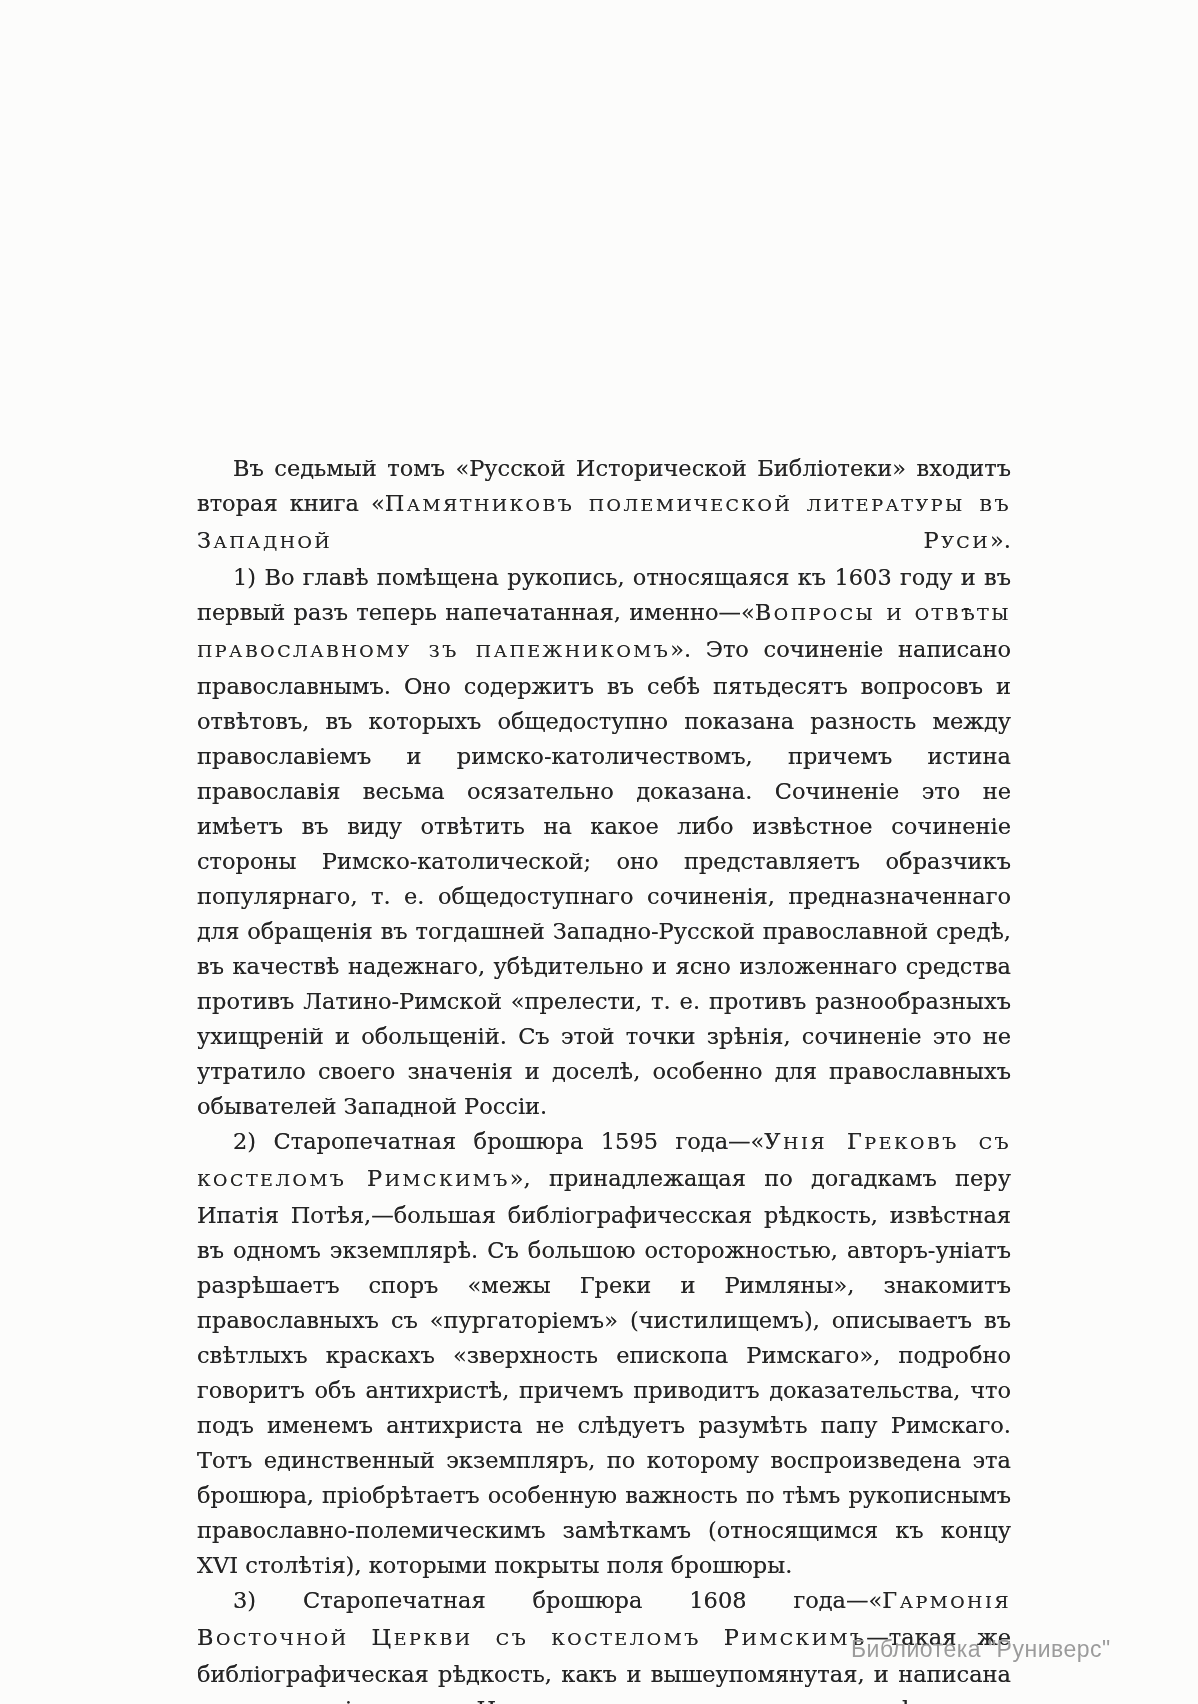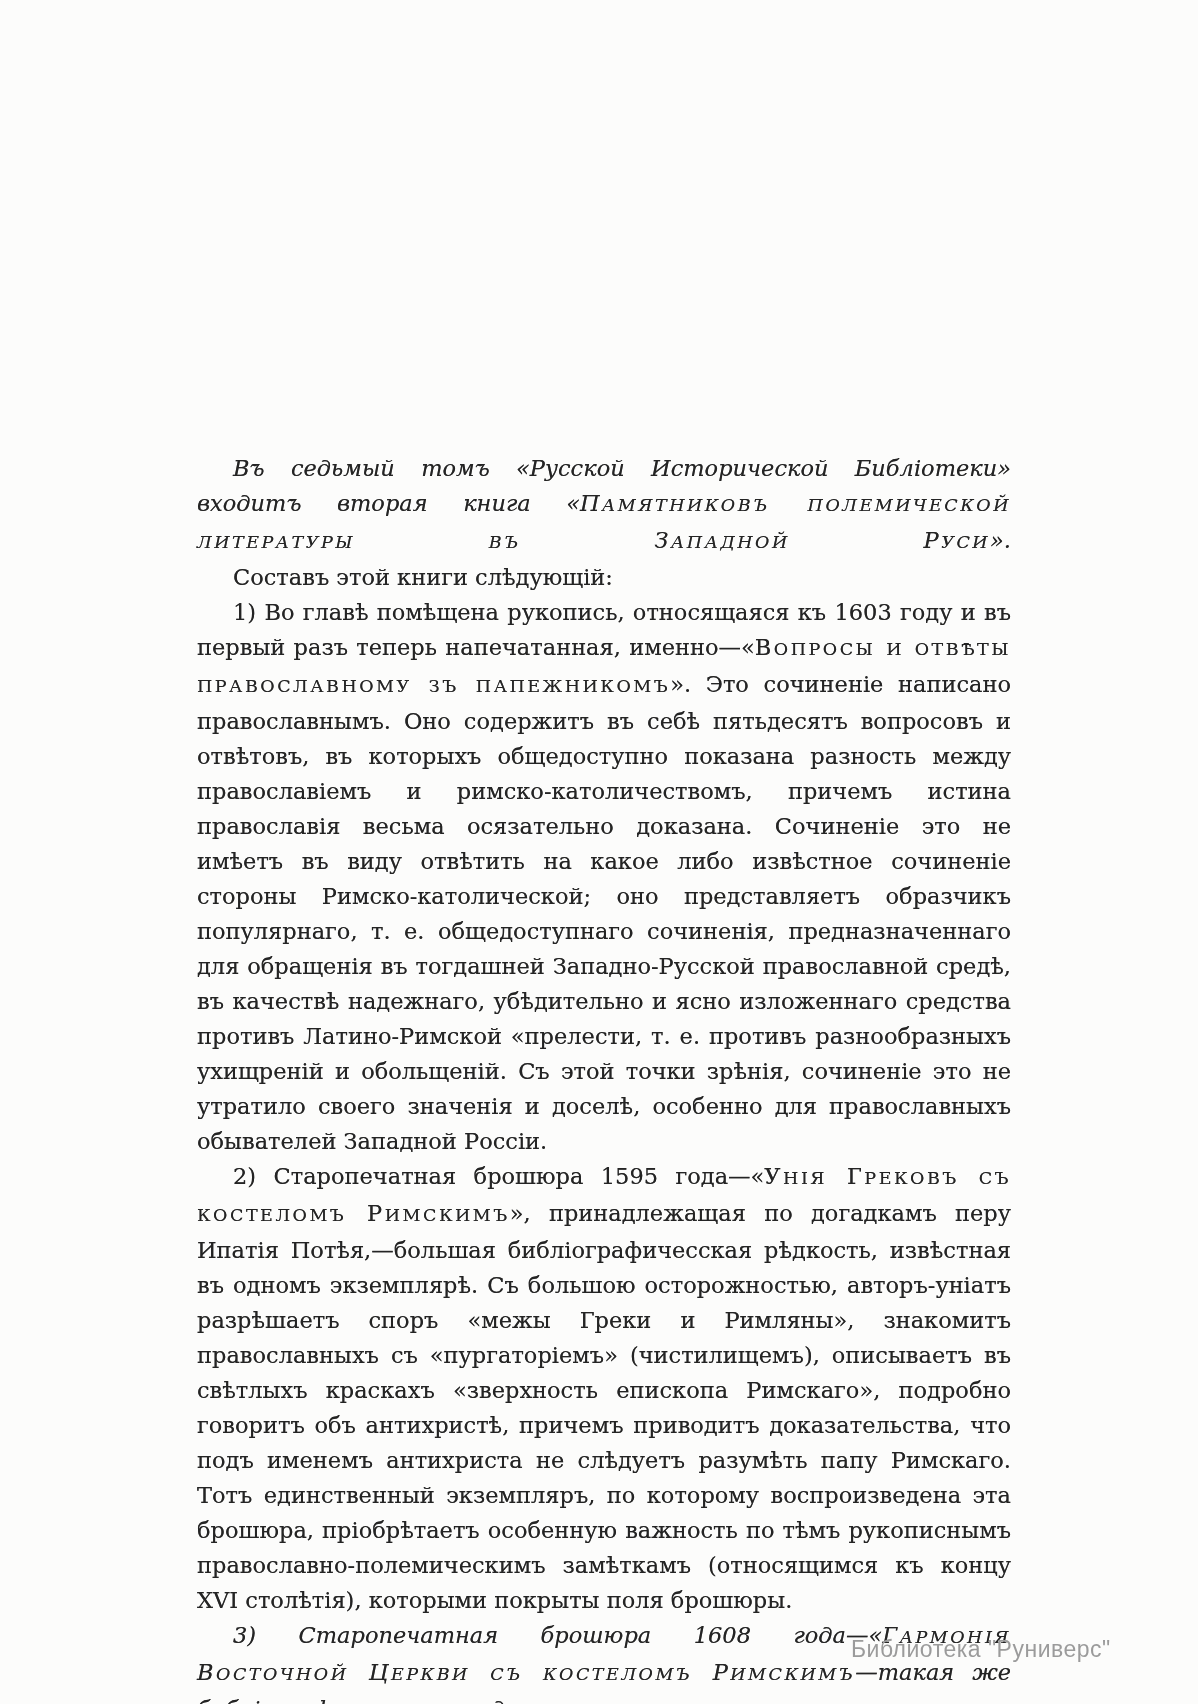--- a/index.html
+++ b/index.html
@@ -29,21 +29,20 @@
     line-height: 35px;
     text-align: justify;
     text-shadow: 0 0 0.5px rgba(0,0,0,0.55);
   }
   .textblock p {
     margin: 0;
     text-indent: 36px;
   }
   .textblock p.fill-last {
     text-align-last: justify;
-    font-style: italic;
   }
   .smallcaps {
     letter-spacing: 2.5px;
   }
   .sc-small {
     font-size: 0.78em;
   }
   .watermark {
     position: absolute;
     left: 851px;
@@ -54,19 +53,18 @@
     text-shadow: none;
     letter-spacing: 0.5px;
   }
 </style>
 </head>
 <body>
 
 <div class="page-scan">
   <div class="textblock" id="textblock">
       <p class="fill-last">Въ седьмый томъ «Русской Исторической Библіотеки» входитъ вторая книга «<span class="smallcaps">П<span class="sc-small">А</span><span class="sc-small">М</span><span class="sc-small">Я</span><span class="sc-small">Т</span><span class="sc-small">Н</span><span class="sc-small">И</span><span class="sc-small">К</span><span class="sc-small">О</span><span class="sc-small">В</span><span class="sc-small">Ъ</span> <span class="sc-small">П</span><span class="sc-small">О</span><span class="sc-small">Л</span><span class="sc-small">Е</span><span class="sc-small">М</span><span class="sc-small">И</span><span class="sc-small">Ч</span><span class="sc-small">Е</span><span class="sc-small">С</span><span class="sc-small">К</span><span class="sc-small">О</span><span class="sc-small">Й</span> <span class="sc-small">Л</span><span class="sc-small">И</span><span class="sc-small">Т</span><span class="sc-small">Е</span><span class="sc-small">Р</span><span class="sc-small">А</span><span class="sc-small">Т</span><span class="sc-small">У</span><span class="sc-small">Р</span><span class="sc-small">Ы</span> <span class="sc-small">В</span><span class="sc-small">Ъ</span> З<span class="sc-small">А</span><span class="sc-small">П</span><span class="sc-small">А</span><span class="sc-small">Д</span><span class="sc-small">Н</span><span class="sc-small">О</span><span class="sc-small">Й</span> Р<span class="sc-small">У</span><span class="sc-small">С</span><span class="sc-small">И</span></span>».</p>
-      <p>Составъ этой книги слѣдующій:</p>
       <p>1) Во главѣ помѣщена рукопись, относящаяся къ 1603 году и въ первый разъ теперь напечатанная, именно—«<span class="smallcaps">В<span class="sc-small">О</span><span class="sc-small">П</span><span class="sc-small">Р</span><span class="sc-small">О</span><span class="sc-small">С</span><span class="sc-small">Ы</span> <span class="sc-small">И</span> <span class="sc-small">О</span><span class="sc-small">Т</span><span class="sc-small">В</span><span class="sc-small">Ѣ</span><span class="sc-small">Т</span><span class="sc-small">Ы</span> <span class="sc-small">П</span><span class="sc-small">Р</span><span class="sc-small">А</span><span class="sc-small">В</span><span class="sc-small">О</span><span class="sc-small">С</span><span class="sc-small">Л</span><span class="sc-small">А</span><span class="sc-small">В</span><span class="sc-small">Н</span><span class="sc-small">О</span><span class="sc-small">М</span><span class="sc-small">У</span> <span class="sc-small">З</span><span class="sc-small">Ъ</span> <span class="sc-small">П</span><span class="sc-small">А</span><span class="sc-small">П</span><span class="sc-small">Е</span><span class="sc-small">Ж</span><span class="sc-small">Н</span><span class="sc-small">И</span><span class="sc-small">К</span><span class="sc-small">О</span><span class="sc-small">М</span><span class="sc-small">Ъ</span></span>». Это сочиненіе написано православнымъ. Оно содержитъ въ себѣ пятьдесятъ вопросовъ и отвѣтовъ, въ которыхъ общедоступно показана разность между православіемъ и римско-католичествомъ, причемъ истина православія весьма осязательно доказана. Сочиненіе это не имѣетъ въ виду отвѣтить на какое либо извѣстное сочиненіе стороны Римско-католической; оно представляетъ образчикъ популярнаго, т. е. общедоступнаго сочиненія, предназначеннаго для обращенія въ тогдашней Западно-Русской православной средѣ, въ качествѣ надежнаго, убѣдительно и ясно изложеннаго средства противъ Латино-Римской «прелести, т. е. противъ разнообразныхъ ухищреній и обольщеній. Съ этой точки зрѣнія, сочиненіе это не утратило своего значенія и доселѣ, особенно для православныхъ обывателей Западной Россіи.</p>
       <p>2) Старопечатная брошюра 1595 года—«<span class="smallcaps">У<span class="sc-small">Н</span><span class="sc-small">І</span><span class="sc-small">Я</span> Г<span class="sc-small">Р</span><span class="sc-small">Е</span><span class="sc-small">К</span><span class="sc-small">О</span><span class="sc-small">В</span><span class="sc-small">Ъ</span> <span class="sc-small">С</span><span class="sc-small">Ъ</span> <span class="sc-small">К</span><span class="sc-small">О</span><span class="sc-small">С</span><span class="sc-small">Т</span><span class="sc-small">Е</span><span class="sc-small">Л</span><span class="sc-small">О</span><span class="sc-small">М</span><span class="sc-small">Ъ</span> Р<span class="sc-small">И</span><span class="sc-small">М</span><span class="sc-small">С</span><span class="sc-small">К</span><span class="sc-small">И</span><span class="sc-small">М</span><span class="sc-small">Ъ</span></span>», принадлежащая по догадкамъ перу Ипатія Потѣя,—большая библіографичесская рѣдкость, извѣстная въ одномъ экземплярѣ. Съ большою осторожностью, авторъ-уніатъ разрѣшаетъ споръ «межы Греки и Римляны», знакомитъ православныхъ съ «пургаторіемъ» (чистилищемъ), описываетъ въ свѣтлыхъ краскахъ «зверхность епископа Римскаго», подробно говоритъ объ антихристѣ, причемъ приводитъ доказательства, что подъ именемъ антихриста не слѣдуетъ разумѣть папу Римскаго. Тотъ единственный экземпляръ, по которому воспроизведена эта брошюра, пріобрѣтаетъ особенную важность по тѣмъ рукописнымъ православно-полемическимъ замѣткамъ (относящимся къ концу XVI столѣтія), которыми покрыты поля брошюры.</p>
       <p class="fill-last">3) Старопечатная брошюра 1608 года—«<span class="smallcaps">Г<span class="sc-small">А</span><span class="sc-small">Р</span><span class="sc-small">М</span><span class="sc-small">О</span><span class="sc-small">Н</span><span class="sc-small">І</span><span class="sc-small">Я</span> В<span class="sc-small">О</span><span class="sc-small">С</span><span class="sc-small">Т</span><span class="sc-small">О</span><span class="sc-small">Ч</span><span class="sc-small">Н</span><span class="sc-small">О</span><span class="sc-small">Й</span> Ц<span class="sc-small">Е</span><span class="sc-small">Р</span><span class="sc-small">К</span><span class="sc-small">В</span><span class="sc-small">И</span> <span class="sc-small">С</span><span class="sc-small">Ъ</span> <span class="sc-small">К</span><span class="sc-small">О</span><span class="sc-small">С</span><span class="sc-small">Т</span><span class="sc-small">Е</span><span class="sc-small">Л</span><span class="sc-small">О</span><span class="sc-small">М</span><span class="sc-small">Ъ</span> Р<span class="sc-small">И</span><span class="sc-small">М</span><span class="sc-small">С</span><span class="sc-small">К</span><span class="sc-small">И</span><span class="sc-small">М</span><span class="sc-small">Ъ</span></span>—такая же библіографическая рѣдкость, какъ и вышеупомянутая, и написана также уніатомъ. Но она разнится по внѣшности,</p>
     </div>
   <div class="watermark">Библиотека "Руниверс"</div>
 </div>
 
 </body></html>

